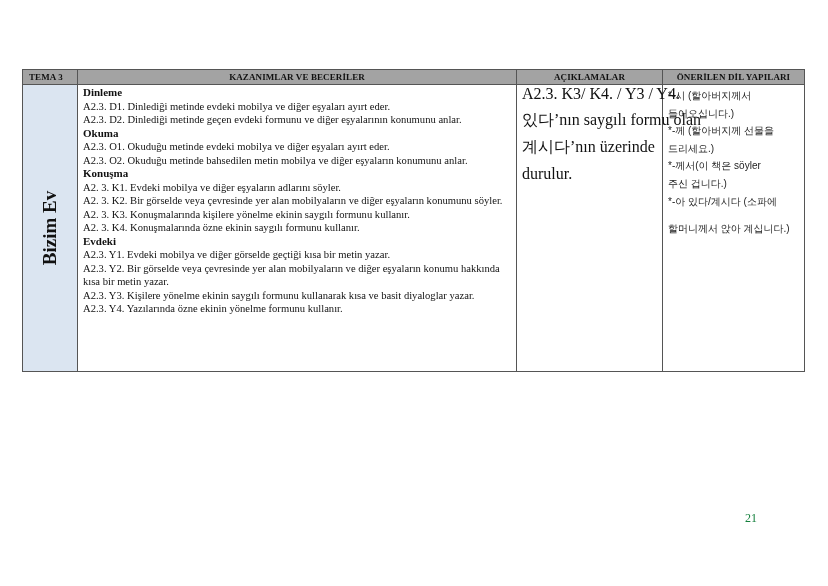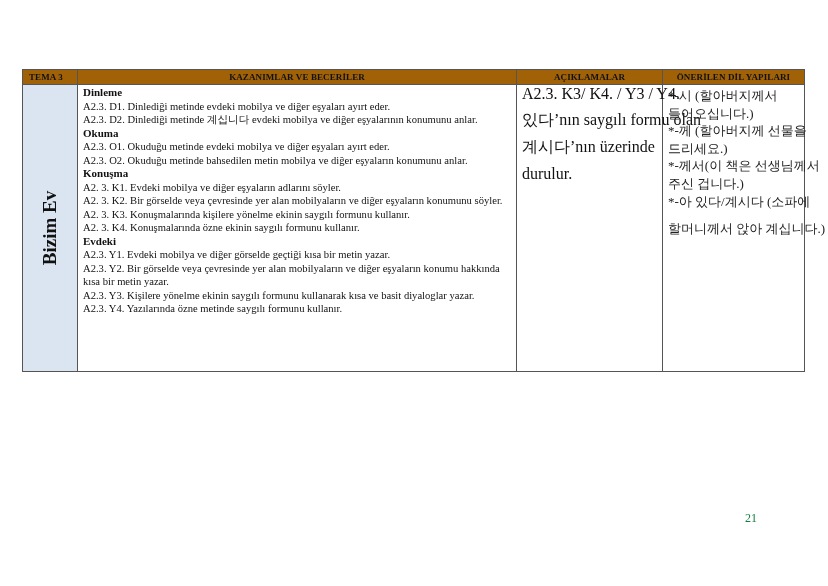--- a/index.html
+++ b/index.html
@@ -12,21 +12,21 @@
       position: absolute; left: 22px; top: 69px;
       border-collapse: collapse; table-layout: fixed;
       width: 782px;
     }
     .page-table th, .page-table td {
       border: 1px solid #555;
       padding: 0;
       vertical-align: top;
     }
     .page-table th {
-      background: #a16207;
+      background: #a3a3a3;
       font-size: 9px; font-weight: bold;
       height: 14px; text-align: center; vertical-align: middle;
       letter-spacing: 0.1px;
     }
     .page-table th.tema { text-align: left; padding-left: 6px; }
     .col-tema { width: 55px; }
     .col-kaz { width: 439px; }
     .col-acik { width: 146px; }
     .col-oner { width: 142px; }
     td.tema-cell {
@@ -45,22 +45,22 @@
     .section-title { font-weight: bold; font-size: 11px; }
     .outcome { display: block; }
     td.acik-cell {
       padding: 1px 5px;
       font-size: 16px; line-height: 27px;
     }
     td.acik-cell .line { display: block; white-space: nowrap; }
     td.acik-cell .ln1 { line-height: 15px; padding-bottom: 5px; }
     td.oner-cell {
       padding: 2px 5px;
-      font-family: Liberation Serif, serif;
-      font-size: 13px; line-height: 17.6px; color: #222;
+      font-family: Liberation Sans, sans-serif;
+      font-size: 10px; line-height: 17.6px; color: #222;
     }
     td.oner-cell .line { display: block; white-space: nowrap; }
     td.oner-cell .gap { height: 10px; }
     .page-number {
       position: absolute; left: 745px; top: 511px;
       font-size: 12px; color: #15803d;
     }
   </style>
 </head>
 <body>
@@ -82,54 +82,54 @@
   </thead>
   <tbody>
     <tr>
       <td class="tema-cell">
         <span class="theme-vertical">Bizim Ev</span>
       </td>
       <td class="kaz-cell">
         <div>
           <span class="outcome section-title">Dinleme</span>
           <span class="outcome">A2.3. D1. Dinlediği metinde evdeki mobilya ve diğer eşyaları ayırt eder.</span>
-          <span class="outcome">A2.3. D2. Dinlediği metinde 계십니다 evdeki mobilya ve diğer eşyalarının konumunu anlar.</span>
+          <span class="outcome">A2.3. D2. Dinlediği metinde geçen evdeki formunu ve diğer eşyalarının konumunu anlar.</span>
         </div>
         <div>
           <span class="outcome section-title">Okuma</span>
           <span class="outcome">A2.3. O1. Okuduğu metinde evdeki mobilya ve diğer eşyaları ayırt eder.</span>
           <span class="outcome">A2.3. O2. Okuduğu metinde bahsedilen metin mobilya ve diğer eşyaların konumunu anlar.</span>
         </div>
         <div>
           <span class="outcome section-title">Konuşma</span>
           <span class="outcome">A2. 3. K1. Evdeki mobilya ve diğer eşyaların adlarını söyler.</span>
           <span class="outcome">A2. 3. K2. Bir görselde veya çevresinde yer alan mobilyaların ve diğer eşyaların konumunu söyler.</span>
           <span class="outcome">A2. 3. K3. Konuşmalarında kişilere yönelme ekinin saygılı formunu kullanır.</span>
           <span class="outcome">A2. 3. K4. Konuşmalarında özne ekinin saygılı formunu kullanır.</span>
         </div>
         <div>
           <span class="outcome section-title">Evdeki</span>
           <span class="outcome">A2.3. Y1. Evdeki mobilya ve diğer görselde geçtiği kısa bir metin yazar.</span>
           <span class="outcome">A2.3. Y2. Bir görselde veya çevresinde yer alan mobilyaların ve diğer eşyaların konumu hakkında kısa bir metin yazar.</span>
           <span class="outcome">A2.3. Y3. Kişilere yönelme ekinin saygılı formunu kullanarak kısa ve basit diyaloglar yazar.</span>
-          <span class="outcome">A2.3. Y4. Yazılarında özne metinde saygılı formunu kullanır.</span>
+          <span class="outcome">A2.3. Y4. Yazılarında özne ekinin yönelme formunu kullanır.</span>
         </div>
       </td>
       <td class="acik-cell">
         <span class="line ln1">A2.3. K3/ K4. / Y3 / Y4.</span>
         <span class="line">있다’nın saygılı formu olan</span>
         <span class="line">계시다’nın üzerinde</span>
         <span class="line">durulur.</span>
       </td>
       <td class="oner-cell">
         <span class="line">*-시 (할아버지께서</span>
         <span class="line">들어오십니다.)</span>
         <span class="line">*-께  (할아버지께 선물을</span>
         <span class="line">드리세요.)</span>
-        <span class="line">*-께서(이 책은 선생님께서</span>
+        <span class="line">*-께서(이 책은 söyler</span>
         <span class="line">주신 겁니다.)</span>
         <span class="line">*-아    있다/계시다    (소파에</span>
         <span class="line gap"></span>
         <span class="line">할머니께서 앉아 계십니다.)</span>
       </td>
     </tr>
   </tbody>
 </table>
 
 <div class="page-number">21</div>

